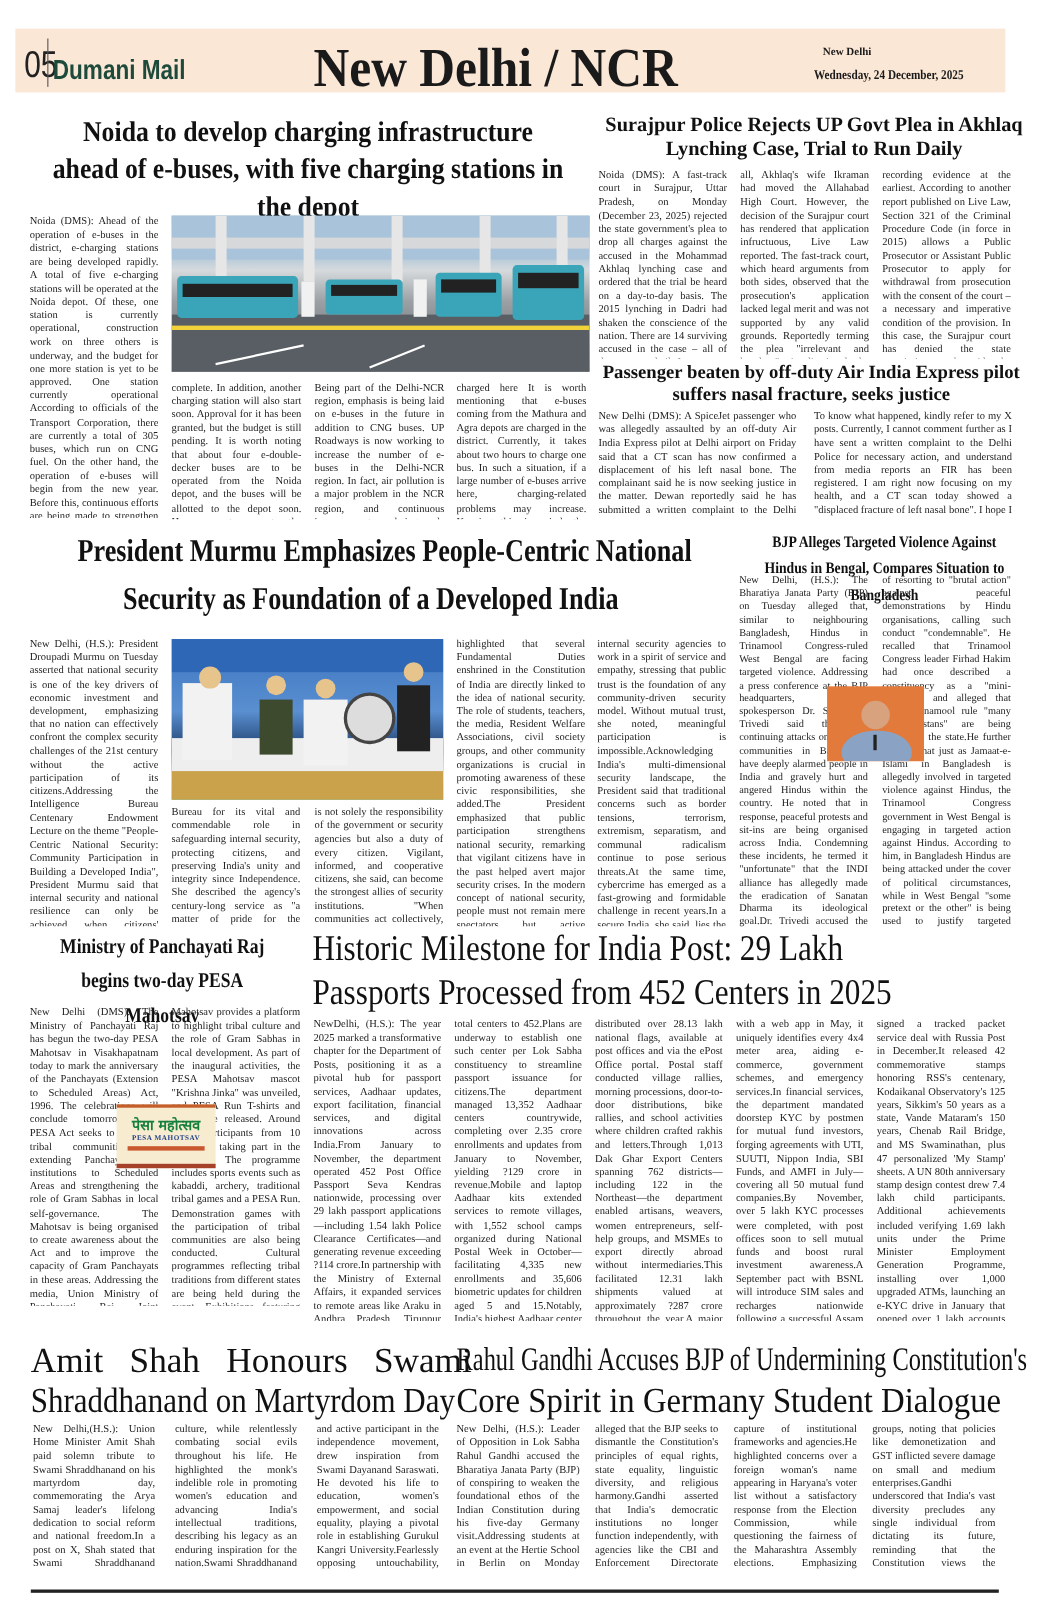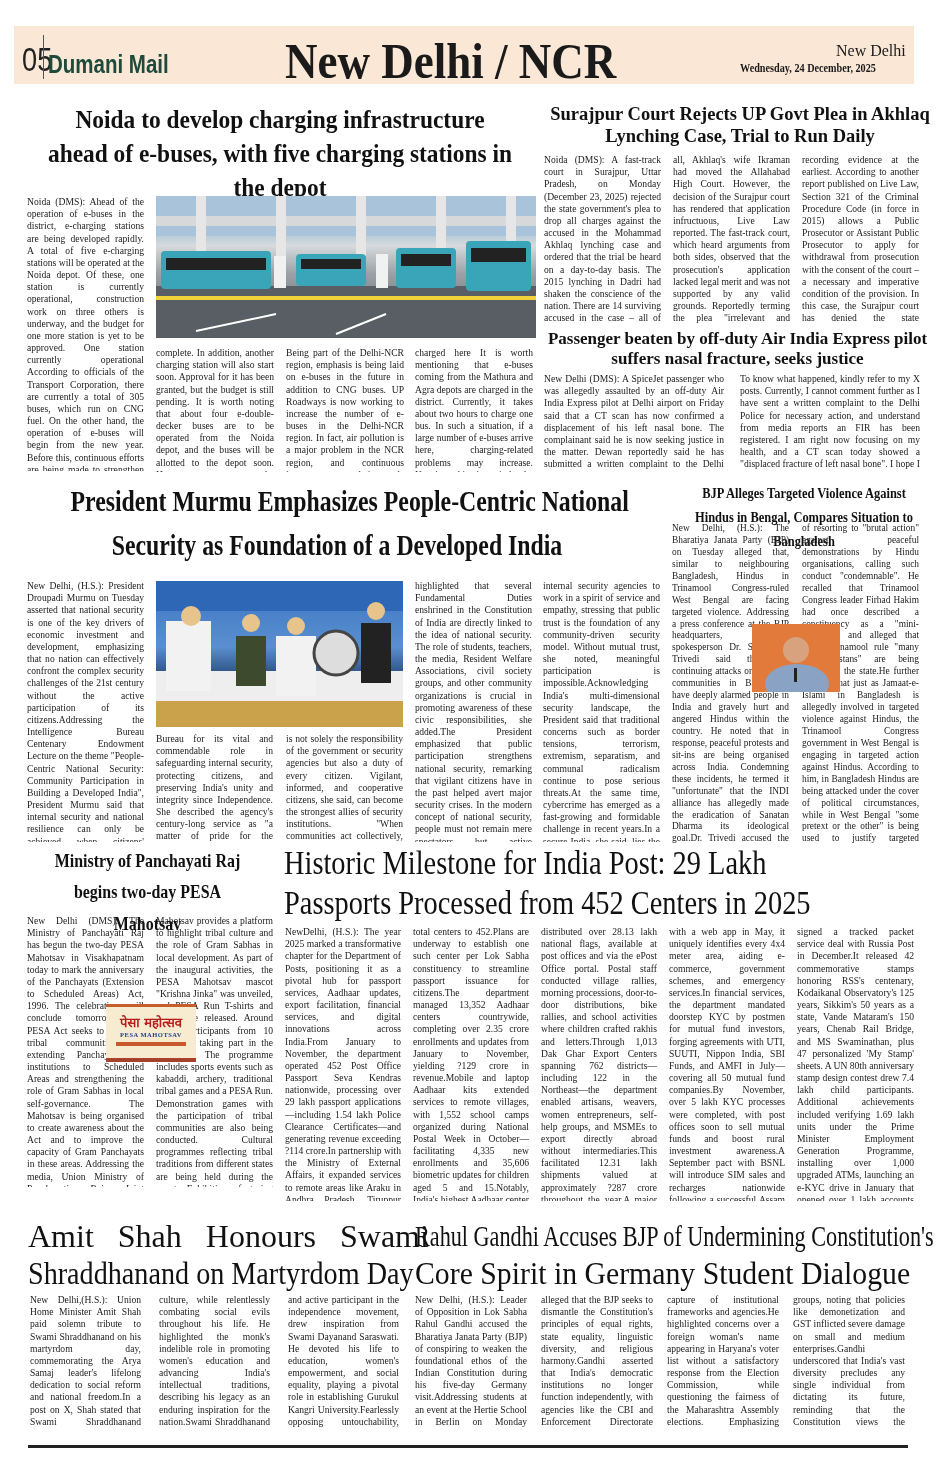--- a/index.html
+++ b/index.html
@@ -3,21 +3,21 @@
 <meta charset="utf-8">
 <style>
   * { box-sizing: border-box; margin: 0; padding: 0; }
   body { width: 945px; height: 1473px; background: #ffffff; font-family: "Liberation Serif", serif; color: #1a1a1a; position: relative; overflow: hidden; }
   .abs { position: absolute; }
   .masthead { left: 14px; top: 26px; width: 900px; height: 58px; background: #fbe7d6; }
   .page-no { left: 22px; top: 40px; font-size: 34px; font-family: "Liberation Sans", sans-serif; font-weight: 300; color: #222; transform: scaleX(0.8); transform-origin: left; }
   .mast-divider { left: 43px; top: 35px; width: 1px; height: 44px; background: #555; }
   .paper-name { left: 48px; top: 50px; font-size: 25px; font-weight: bold; color: #1d4a3a; transform: scaleX(0.82); transform-origin: left; white-space: nowrap; font-family: "Liberation Sans", sans-serif; }
   .section-title { left: 285px; top: 32px; font-size: 50px; font-weight: bold; color: #1a1a1a; white-space: nowrap; transform: scaleX(0.9); transform-origin: left; }
-  .mast-city { left: 836px; top: 42px; font-size: 16px; font-weight: normal; }
+  .mast-city { left: 748px; top: 42px; font-size: 10px; font-weight: bold; }
   .mast-date { left: 740px; top: 61px; font-size: 12px; font-weight: bold; white-space: nowrap; transform: scaleX(0.85); transform-origin: left; }
   .hl { font-weight: bold; text-align: center; line-height: 1.18; color: #111; }
   .cond { font-family: "Liberation Sans", sans-serif; }
   .body { font-size: 9.6px; line-height: 1.27; text-align: justify; color: #222; overflow: hidden; }
   .body b { font-weight: normal; }
   .col { position: absolute; }
   .img { position: absolute; overflow: hidden; }
   .rule { position: absolute; height: 3px; background: #222; }
 </style>
 </head>
@@ -68,21 +68,21 @@
     <g stroke="#fff" stroke-width="2">
         <line x1="40" y1="135" x2="120" y2="118"></line>
         <line x1="180" y1="138" x2="230" y2="118"></line>
       </g>
   </svg>
 </div>
 <div class="col body" style="left:156px;top:347px;width:118px;height:125px;">complete. In addition, another charging station will also start soon. Approval for it has been granted, but the budget is still pending. It is worth noting that about four e-double-decker buses are to be operated from the Noida depot, and the buses will be allotted to the depot soon. However, at present, the Noida depot does not have even a single e-bus.</div>
 <div class="col body" style="left:286px;top:347px;width:118px;height:125px;">Being part of the Delhi-NCR region, emphasis is being laid on e-buses in the future in addition to CNG buses. UP Roadways is now working to increase the number of e-buses in the Delhi-NCR region. In fact, air pollution is a major problem in the NCR region, and continuous improvements are being made keeping this in mind. Buses from Mathura and Agra are</div>
 <div class="col body" style="left:415px;top:347px;width:118px;height:125px;">charged here It is worth mentioning that e-buses coming from the Mathura and Agra depots are charged in the district. Currently, it takes about two hours to charge one bus. In such a situation, if a large number of e-buses arrive here, charging-related problems may increase. Keeping this in mind, the charging infrastructure is being expanded rapidly.</div>
 
-<div class="abs hl" style="left:545px;top:104px;width:390px;font-size:18.5px;line-height:1.18;">Surajpur Court Rejects UP Govt Plea in Akhlaq Lynching Case, Trial to Run Daily</div>
+<div class="abs hl" style="left:545px;top:104px;width:390px;font-size:18.5px;line-height:1.18;">Surajpur Police Rejects UP Govt Plea in Akhlaq Lynching Case, Trial to Run Daily</div>
 <div class="col body" style="left:544px;top:154px;width:117px;height:172px;">
   <b>Noida (DMS):</b>
   <span>A fast-track court in Surajpur, Uttar Pradesh, on Monday (December 23, 2025) rejected the state government's plea to drop all charges against the accused in the Mohammad Akhlaq lynching case and ordered that the trial be heard on a day-to-day basis. The 2015 lynching in Dadri had shaken the conscience of the nation. There are 14 surviving accused in the case – all of them out on bail. In response to the state government's bid to withdraw the case against them</span>
 </div>
 <div class="col body" style="left:673px;top:154px;width:117px;height:172px;">all, Akhlaq's wife Ikraman had moved the Allahabad High Court. However, the decision of the Surajpur court has rendered that application infructuous, Live Law reported. The fast-track court, which heard arguments from both sides, observed that the prosecution's application lacked legal merit and was not supported by any valid grounds. Reportedly terming the plea "irrelevant and baseless", it dismissed the public prosecutor's request and directed the prosecution to begin</div>
 <div class="col body" style="left:802px;top:154px;width:117px;height:172px;">recording evidence at the earliest. According to another report published on Live Law, Section 321 of the Criminal Procedure Code (in force in 2015) allows a Public Prosecutor or Assistant Public Prosecutor to apply for withdrawal from prosecution with the consent of the court – a necessary and imperative condition of the provision. In this case, the Surajpur court has denied the state permission and said the hearings must continue.</div>
 
 <div class="abs hl" style="left:545px;top:329px;width:385px;font-size:17px;line-height:1.2;">Passenger beaten by off-duty Air India Express pilot suffers nasal fracture, seeks justice</div>
 <div class="col body" style="left:544px;top:373px;width:180px;height:98px;">
   <b>New Delhi (DMS):</b>
@@ -130,21 +130,21 @@
   </svg>
 </div>
 
 <div class="abs hl cond" style="left:20px;top:845px;width:255px;font-size:19px;line-height:1.65;font-family:'Liberation Serif',serif;transform:scaleX(0.84);transform-origin:center;">Ministry of Panchayati Raj begins two-day PESA Mahotsav</div>
 <div class="col body" style="left:27px;top:915px;width:117px;height:272px;">
   <b>New Delhi (DMS):</b>
   <span>The Ministry of Panchayati Raj has begun the two-day PESA Mahotsav in Visakhapatnam today to mark the anniversary of the Panchayats (Extension to Scheduled Areas) Act, 1996. The celebrations will conclude tomorrow. The PESA Act seeks to empower tribal communities by extending Panchayati Raj institutions to Scheduled Areas and strengthening the role of Gram Sabhas in local self-governance. The Mahotsav is being organised to create awareness about the Act and to improve the capacity of Gram Panchayats in these areas. Addressing the media, Union Ministry of Panchayati Raj Joint Secretary Mukta Shekhar said the event reflects the Government of India's commitment to community-led governance and tribal empowerment. She said the</span>
 </div>
 <div class="col body" style="left:156px;top:915px;width:117px;height:272px;">Mahotsav provides a platform to highlight tribal culture and the role of Gram Sabhas in local development. As part of the inaugural activities, the PESA Mahotsav mascot "Krishna Jinka" was unveiled, and PESA Run T-shirts and caps were released. Around 1,500 participants from 10 states are taking part in the Mahotsav. The programme includes sports events such as kabaddi, archery, traditional tribal games and a PESA Run. Demonstration games with the participation of tribal communities are also being conducted. Cultural programmes reflecting tribal traditions from different states are being held during the event. Exhibitions featuring tribal food products, handicrafts and artworks have also been arranged at the venue.</div>
 <div class="img" style="left:106px;top:1004px;width:90px;height:58px;background:#f7ecd0;border-top:3px solid #c45e2b;border-bottom:4px solid #a6412a;text-align:center;">
-  <div style="font-size:13px;font-weight:bold;color:#b91c1c;margin-top:6px;font-family:'DejaVu Sans',sans-serif;">पेसा महोत्सव</div>
+  <div style="font-size:13px;font-weight:bold;color:#15803d;margin-top:6px;font-family:'DejaVu Sans',sans-serif;">पेसा महोत्सव</div>
   <div style="font-size:6.5px;font-weight:bold;color:#1e3d8a;letter-spacing:0.5px;">PESA MAHOTSAV</div>
   <div style="height:4px;margin:4px 10px 0;background:#c9582f;"></div>
 </div>
 
 <div class="abs hl" style="left:284px;top:844px;width:640px;font-size:33px;font-weight:normal;text-align:left;white-space:nowrap;transform:scaleX(0.86);transform-origin:left;">Historic Milestone for India Post: 29 Lakh</div>
 <div class="abs hl" style="left:284px;top:884px;width:640px;font-size:33px;font-weight:normal;text-align:left;white-space:nowrap;transform:scaleX(0.86);transform-origin:left;">Passports Processed from 452 Centers in 2025</div>
 <div class="col body" style="left:285px;top:926px;width:116px;height:275px;">NewDelhi, (H.S.): The year 2025 marked a transformative chapter for the Department of Posts, positioning it as a pivotal hub for passport services, Aadhaar updates, export facilitation, financial services, and digital innovations across India.From January to November, the department operated 452 Post Office Passport Seva Kendras nationwide, processing over 29 lakh passport applications—including 1.54 lakh Police Clearance Certificates—and generating revenue exceeding ?114 crore.In partnership with the Ministry of External Affairs, it expanded services to remote areas like Araku in Andhra Pradesh, Tiruppur and Pollachi in Tamil Nadu, Bakra and Rajnagar in Bihar, Kalpetta in Kerala, Khargone, Bhind, and Mandla in Madhya Pradesh, and Kushinagar in Uttar Pradesh, elevating the</div>
 <div class="col body" style="left:413px;top:926px;width:116px;height:275px;">total centers to 452.Plans are underway to establish one such center per Lok Sabha constituency to streamline passport issuance for citizens.The department managed 13,352 Aadhaar centers countrywide, completing over 2.35 crore enrollments and updates from January to November, yielding ?129 crore in revenue.Mobile and laptop Aadhaar kits extended services to remote villages, with 1,552 school camps organized during National Postal Week in October—facilitating 4,335 new enrollments and 35,606 biometric updates for children aged 5 and 15.Notably, India's highest Aadhaar center opened in Siachen, alongside 110 centers in army areas, simplifying updates for names, addresses, mobile numbers, fingerprints, and retina scans.During the nationwide 'Har Ghar Tiranga' campaign from August 1 to 15, the department</div>
 <div class="col body" style="left:541px;top:926px;width:116px;height:275px;">distributed over 28.13 lakh national flags, available at post offices and via the ePost Office portal. Postal staff conducted village rallies, morning processions, door-to-door distributions, bike rallies, and school activities where children crafted rakhis and letters.Through 1,013 Dak Ghar Export Centers spanning 762 districts—including 122 in the Northeast—the department enabled artisans, weavers, women entrepreneurs, self-help groups, and MSMEs to export directly abroad without intermediaries.This facilitated 12.31 lakh shipments valued at approximately ?287 crore throughout the year.A major innovation, the 10-character geocode-based Digital Address System (DigiPIN), developed with ISRO and IIT Hyderabad, earned a Special Mention Award for innovation at the Asian Pacific Postal Union Forum in Bangkok.Launched in March 2025</div>
 <div class="col body" style="left:669px;top:926px;width:116px;height:275px;">with a web app in May, it uniquely identifies every 4x4 meter area, aiding e-commerce, government schemes, and emergency services.In financial services, the department mandated doorstep KYC by postmen for mutual fund investors, forging agreements with UTI, SUUTI, Nippon India, SBI Funds, and AMFI in July—covering all 50 mutual fund companies.By November, over 5 lakh KYC processes were completed, with post offices soon to sell mutual funds and boost rural investment awareness.A September pact with BSNL will introduce SIM sales and recharges nationwide following a successful Assam pilot.Internationally, integrating UPI with the Universal Postal Union simplified foreign remittances; the department hosted the Asia Pacific Postal Leaders Forum in Jaipur in March, attended by 28 nations, and</div>

